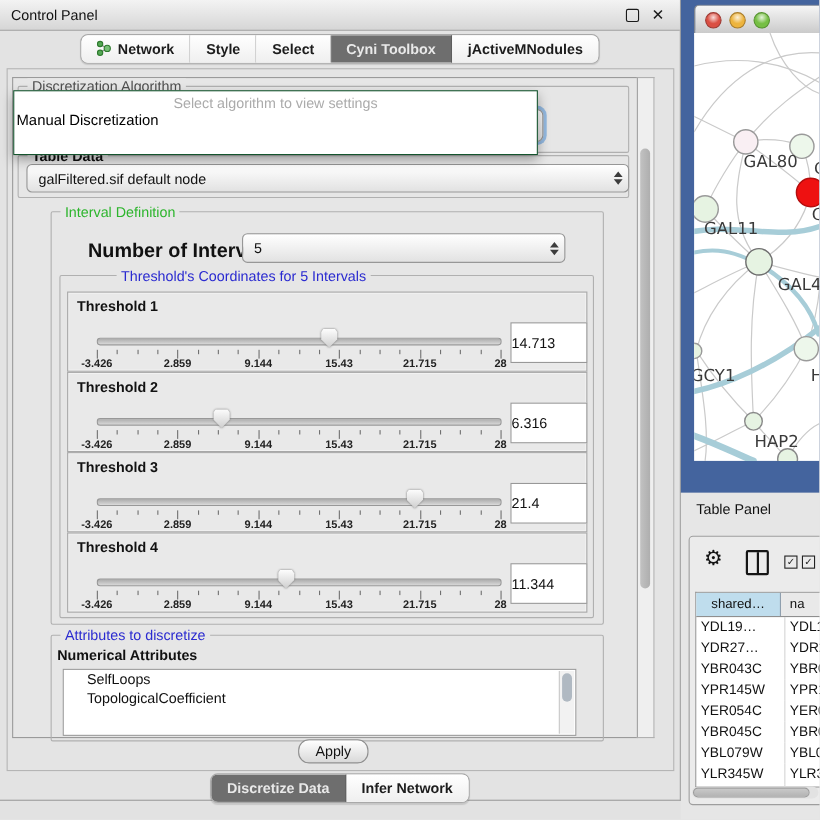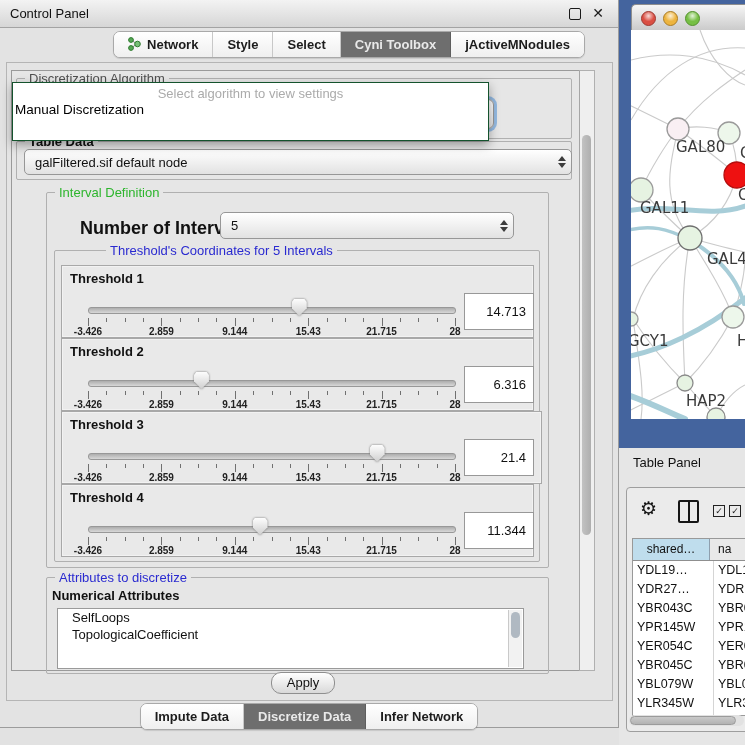--- a/index.html
+++ b/index.html
@@ -17,21 +17,21 @@
   #cp-float{right:37px;top:8px;width:10px;height:10px;border:1.5px solid #1a1a1a;border-radius:2px;}
   #cp-close{right:14px;top:0;line-height:27px;font-size:14px;font-weight:bold;color:#1a1a1a;}
 
   
   .segbar{display:inline-flex;height:25px;background:#fff;border:1px solid #a9a9a9;
           border-radius:7px;overflow:hidden;box-shadow:0 1px 1px rgba(0,0,0,.12);}
   .seg{display:flex;align-items:center;gap:6px;padding:0 14px;font-size:13px;font-weight:bold;
        color:#1c1c1c;border-right:1px solid #c8c8c8;background:linear-gradient(#ffffff,#efefef);cursor:default;}
   .seg:last-child{border-right:none;}
   .seg.selected{background:#6e6e6e;color:#e9e9e9;border-right-color:#5e5e5e;}
-  #top-tabs{left:0;top:31px;width:618px;text-align:center;padding-left:40px;}
+  #top-tabs{left:0;top:31px;width:618px;text-align:center;}
   #bottom-tabs{left:0;top:703px;width:618px;text-align:center;}
 
   
   #cp-frame{left:6px;top:62px;width:605px;height:637px;border:1px solid #b5b5b5;background:#e4e4e4;}
   #cp-scrollarea{left:11px;top:70px;width:567px;height:599px;border:1px solid #9a9a9a;background:#e6e6e6;overflow:hidden;}
   #cp-vscroll{left:579px;top:70px;width:14px;height:599px;background:#efefef;border:1px solid #b0b0b0;border-left:1px solid #a5a5a5;}
   #cp-vscroll .thumb{position:absolute;left:2px;width:9px;border-radius:5px;background:linear-gradient(90deg,#c2c2c2,#aeaeae);}
 
   
   .groupbox{border:1px solid #b0b0b0;border-radius:2px;}
@@ -76,26 +76,26 @@
   .thumb-wrap{position:absolute;top:33px;width:15px;height:17px;filter:drop-shadow(0 0 1px #777);}
   .thr-thumb{width:100%;height:100%;background:linear-gradient(#fdfdfd,#cfcfcf);
              clip-path:polygon(15% 0,85% 0,100% 18%,100% 55%,50% 100%,0 55%,0 18%);}
   .thr-ticks{position:absolute;left:26px;top:52px;width:367px;height:9px;}
   .thr-ticks i{position:absolute;top:0;width:1px;background:#707070;}
   .thr-ticks i.minor{height:4px;}
   .thr-ticks i.major{height:8px;}
   .thr-ticklabels{position:absolute;left:26px;top:60px;width:367px;height:11px;}
   .thr-ticklabels span{position:absolute;transform:translateX(-50%);font-size:10px;font-weight:bold;color:#222;white-space:nowrap;}
   .thr-value{position:absolute;left:402px;top:27px;width:61px;height:35px;background:#fff;border:1px solid #989898;
-             font-size:13px;color:#111;text-align:right;line-height:35px;padding-right:7px;}
+             font-size:13px;color:#111;text-align:left;line-height:35px;padding-right:7px;}
 
   #attr-group{left:46px;top:577px;width:501px;height:95px;}
   #attr-sub{left:52px;top:588px;font-size:13px;font-weight:bold;color:#111;}
   #attr-list{left:57px;top:608px;width:465px;height:59px;background:#fff;border:1px solid #9a9a9a;overflow:hidden;}
-  #attr-list .item{padding-left:14px;font-size:13px;line-height:17px;color:#111;white-space:nowrap;}
+  #attr-list .item{padding-left:21px;font-size:13px;line-height:17px;color:#111;white-space:nowrap;}
   #attr-scroll{position:absolute;right:1px;top:1px;width:13px;height:57px;background:#f2f2f2;border-left:1px solid #c9c9c9;}
   #attr-scroll .thumb{position:absolute;left:2px;top:2px;width:9px;height:26px;border-radius:5px;background:#b0b9c2;}
 
   #apply-btn{left:271px;top:672px;width:62px;height:20px;border:1px solid #8f8f8f;border-radius:10px;
              background:linear-gradient(#ffffff,#d9d9d9);font-size:13px;color:#111;text-align:center;line-height:20px;}
 
   
   #net-frame{left:619px;top:0;width:126px;height:448px;background:#44649e;}
   #net-titlebar{position:absolute;left:12px;top:4px;right:0;height:26px;
     background:linear-gradient(#f6f6f6,#c9c9c9);border:1px solid #8e8e8e;border-right:none;
@@ -287,21 +287,21 @@
             <div class="thr-ticklabels">
               <span style="left: 0%;">-3.426</span>
               <span style="left: 20%;">2.859</span>
               <span style="left: 40%;">9.144</span>
               <span style="left: 60%;">15.43</span>
               <span style="left: 80%;">21.715</span>
               <span style="left: 100%;">28</span>
             </div>
             <div class="thr-value">6.316</div>
           </div>
-          <div class="thr-box" style="top: 160px; padding-left: 8px;">
+          <div class="thr-box" style="top: 160px;">
             <span class="thr-label">Threshold 3</span>
             <div class="thr-track"></div>
             <div class="thumb-wrap" style="left: 307.634px;">
               <div class="thr-thumb"></div>
             </div>
             <div class="thr-ticks">
               <i class="major" style="left: 0%;"></i>
               <i class="minor" style="left: 5%;"></i>
               <i class="minor" style="left: 10%;"></i>
               <i class="minor" style="left: 15%;"></i>
@@ -386,23 +386,20 @@
         </div>
       <div id="attr-scroll">
           <span class="thumb"></span>
         </div>
     </div>
 
     <div class="abs" id="apply-btn">Apply</div>
 
     <div class="abs" id="bottom-tabs">
       <span class="segbar" id="bottom-segbar">
-          <span class="seg">
-            <span>Impute Data</span>
-          </span>
           <span class="seg selected">
             <span>Discretize Data</span>
           </span>
           <span class="seg">
             <span>Infer Network</span>
           </span>
         </span>
     </div>
   </div>
 

